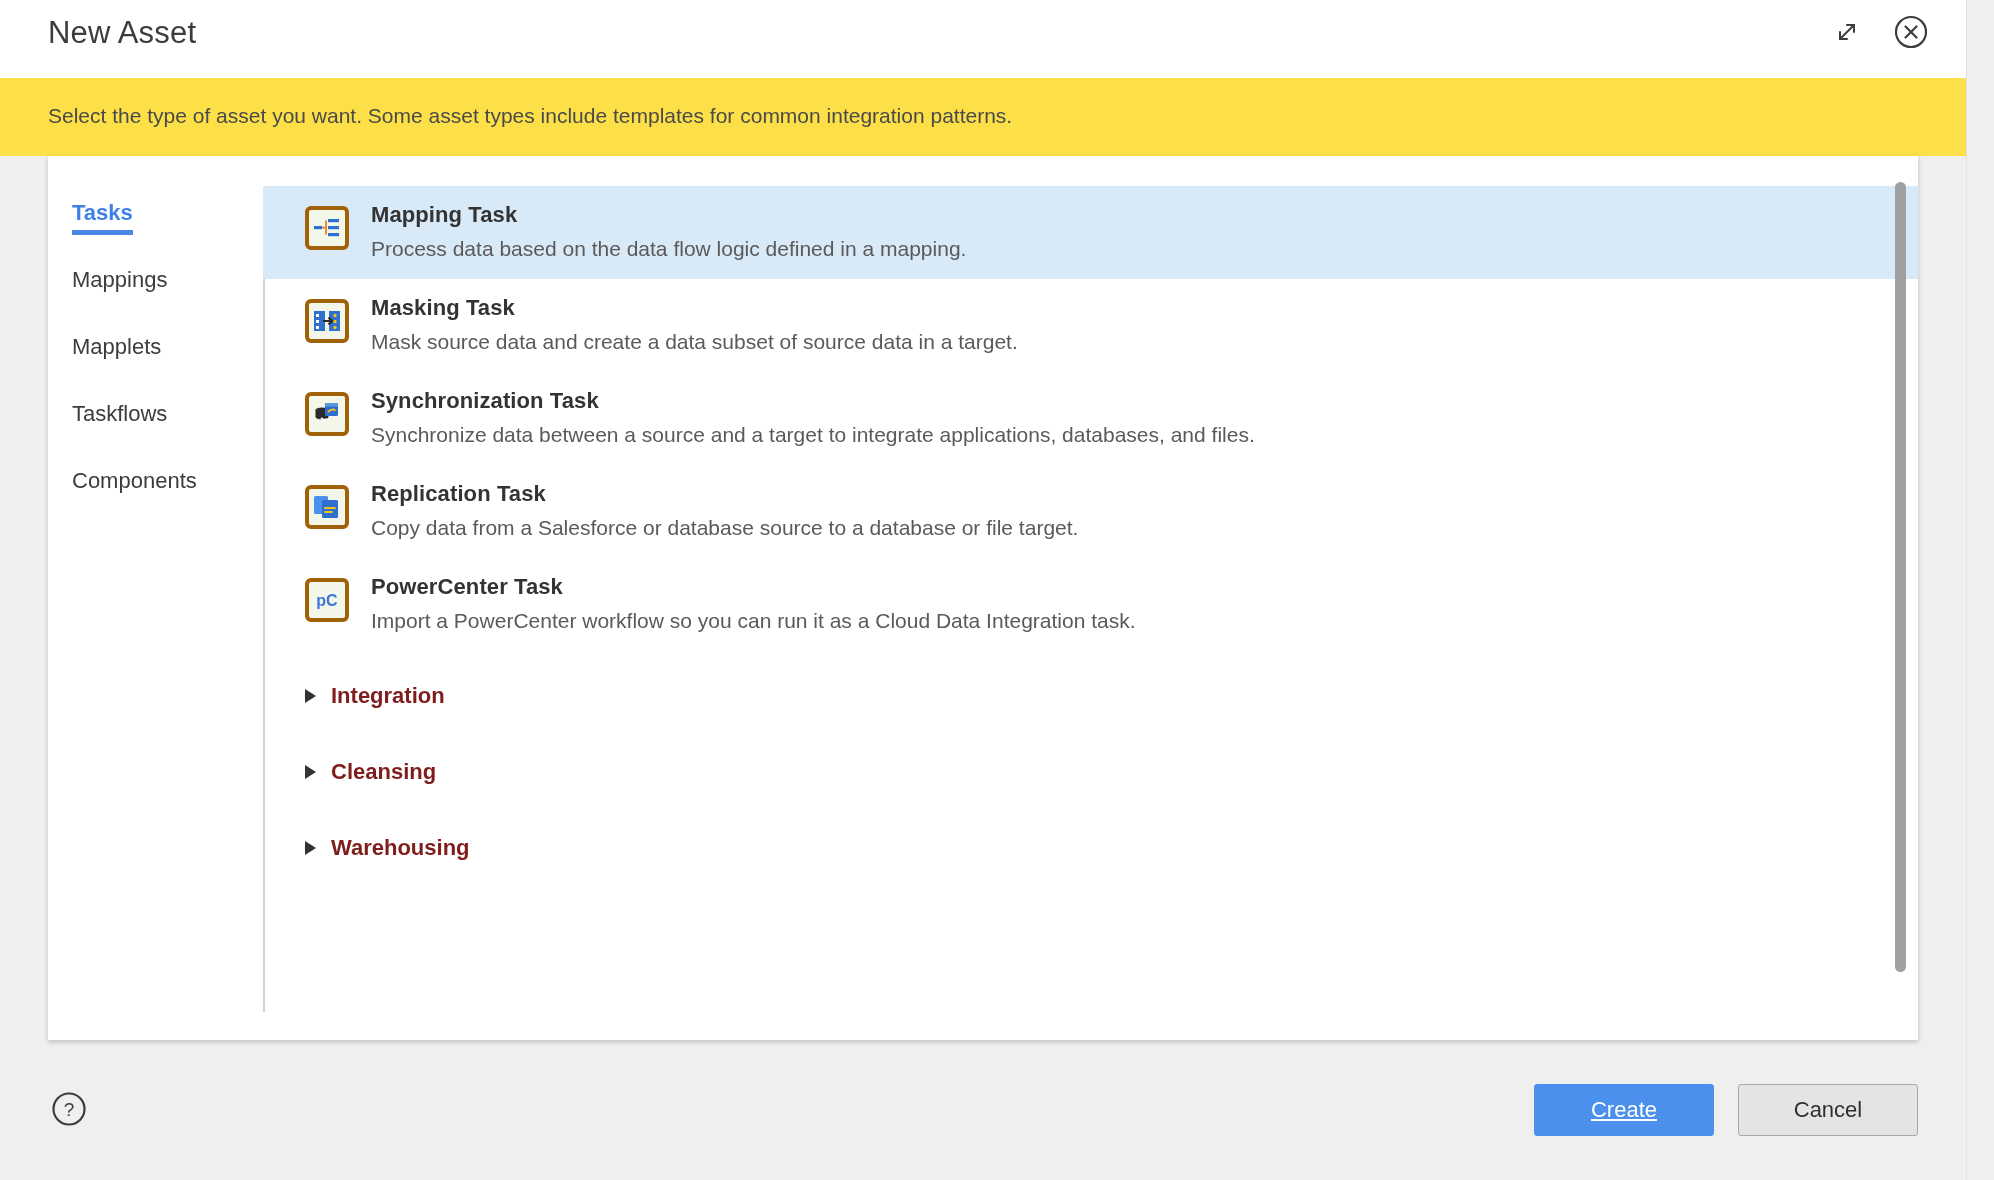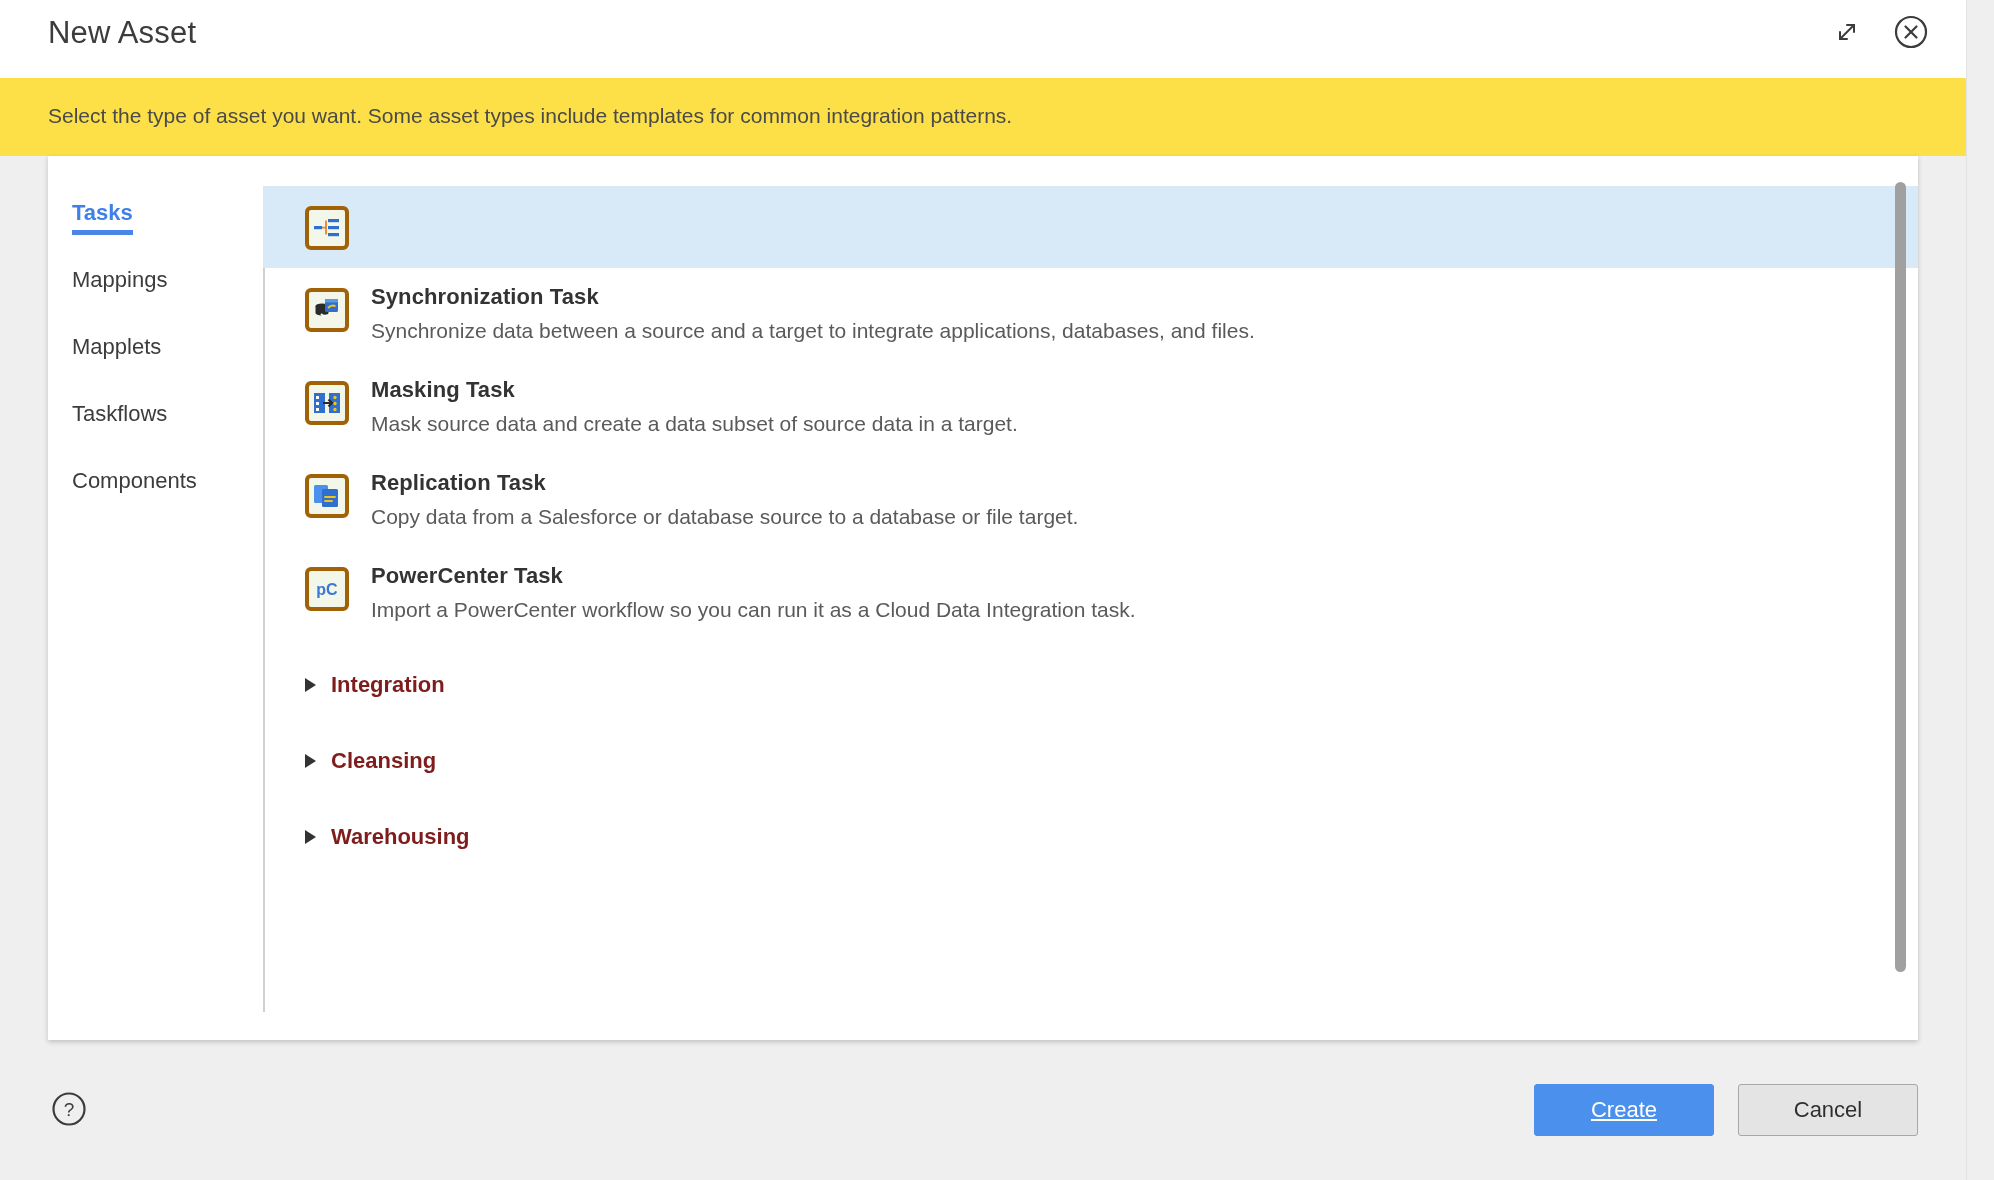--- a/index.html
+++ b/index.html
@@ -307,36 +307,23 @@
         <div class="asset-row selected">
           <div class="asset-icon">
             <svg width="30" height="30" viewBox="0 0 30 30">
               <rect x="2" y="13" width="8" height="3.2" fill="#2f6fd0"></rect>
               <path d="M10 14.6 H14 M14 7.5 V21.5" stroke="#e8822a" stroke-width="1.8" fill="none"></path>
               <rect x="16" y="6" width="11" height="3.2" fill="#2f6fd0"></rect>
               <rect x="16" y="13" width="11" height="3.2" fill="#2f6fd0"></rect>
               <rect x="16" y="20" width="11" height="3.2" fill="#2f6fd0"></rect>
             </svg>
           </div>
-        </div>
-
-        <div class="asset-row">
-          <div class="asset-icon">
-            <svg width="30" height="30" viewBox="0 0 30 30">
-              <ellipse cx="10" cy="11" rx="6.5" ry="2.6" fill="#2b2b2b"></ellipse>
-              <path d="M3.5 11 v7 a6.5 2.6 0 0 0 13 0 v-7" fill="#2b2b2b"></path>
-              <rect x="13" y="4" width="13" height="13" rx="1.5" fill="#2f6fd0"></rect>
-              <rect x="13" y="4" width="13" height="3.4" fill="#5b9bdd"></rect>
-              <path d="M16 13 q4 -4 7.5 -1.5" stroke="#f0c419" stroke-width="2" fill="none"></path>
-              <path d="M9 19 q3 3 6 1" stroke="#ffffff" stroke-width="1.8" fill="none"></path>
-            </svg>
-          </div>
           <div class="asset-text">
-            <div class="asset-title">Synchronization Task</div>
-            <div class="asset-desc">Synchronize data between a source and a target to integrate applications, databases, and files.</div>
+            <div class="asset-title">Mapping Task</div>
+            <div class="asset-desc">Process data based on the data flow logic defined in a mapping.</div>
           </div>
         </div>
 
         <div class="asset-row">
           <div class="asset-icon">
             <svg width="30" height="30" viewBox="0 0 30 30">
               <rect x="2" y="5" width="11" height="20" fill="#2f6fd0"></rect>
               <rect x="17" y="5" width="11" height="20" fill="#2f6fd0"></rect>
               <g fill="#ffffff">
                 <rect x="4" y="8" width="3" height="3"></rect>
@@ -353,20 +340,37 @@
           </div>
           <div class="asset-text">
             <div class="asset-title">Masking Task</div>
             <div class="asset-desc">Mask source data and create a data subset of source data in a target.</div>
           </div>
         </div>
 
         <div class="asset-row">
           <div class="asset-icon">
             <svg width="30" height="30" viewBox="0 0 30 30">
+              <ellipse cx="10" cy="11" rx="6.5" ry="2.6" fill="#2b2b2b"></ellipse>
+              <path d="M3.5 11 v7 a6.5 2.6 0 0 0 13 0 v-7" fill="#2b2b2b"></path>
+              <rect x="13" y="4" width="13" height="13" rx="1.5" fill="#2f6fd0"></rect>
+              <rect x="13" y="4" width="13" height="3.4" fill="#5b9bdd"></rect>
+              <path d="M16 13 q4 -4 7.5 -1.5" stroke="#f0c419" stroke-width="2" fill="none"></path>
+              <path d="M9 19 q3 3 6 1" stroke="#ffffff" stroke-width="1.8" fill="none"></path>
+            </svg>
+          </div>
+          <div class="asset-text">
+            <div class="asset-title">Synchronization Task</div>
+            <div class="asset-desc">Synchronize data between a source and a target to integrate applications, databases, and files.</div>
+          </div>
+        </div>
+
+        <div class="asset-row">
+          <div class="asset-icon">
+            <svg width="30" height="30" viewBox="0 0 30 30">
               <rect x="2" y="4" width="14" height="18" rx="1.5" fill="#4a90ec"></rect>
               <rect x="10" y="8" width="16" height="18" rx="1.5" fill="#2f6fd0"></rect>
               <g stroke="#f0c419" stroke-width="1.8" stroke-linecap="round">
                 <line x1="13" y1="16" x2="23" y2="16"></line>
                 <line x1="13" y1="20" x2="20" y2="20"></line>
               </g>
             </svg>
           </div>
           <div class="asset-text">
             <div class="asset-title">Replication Task</div>

